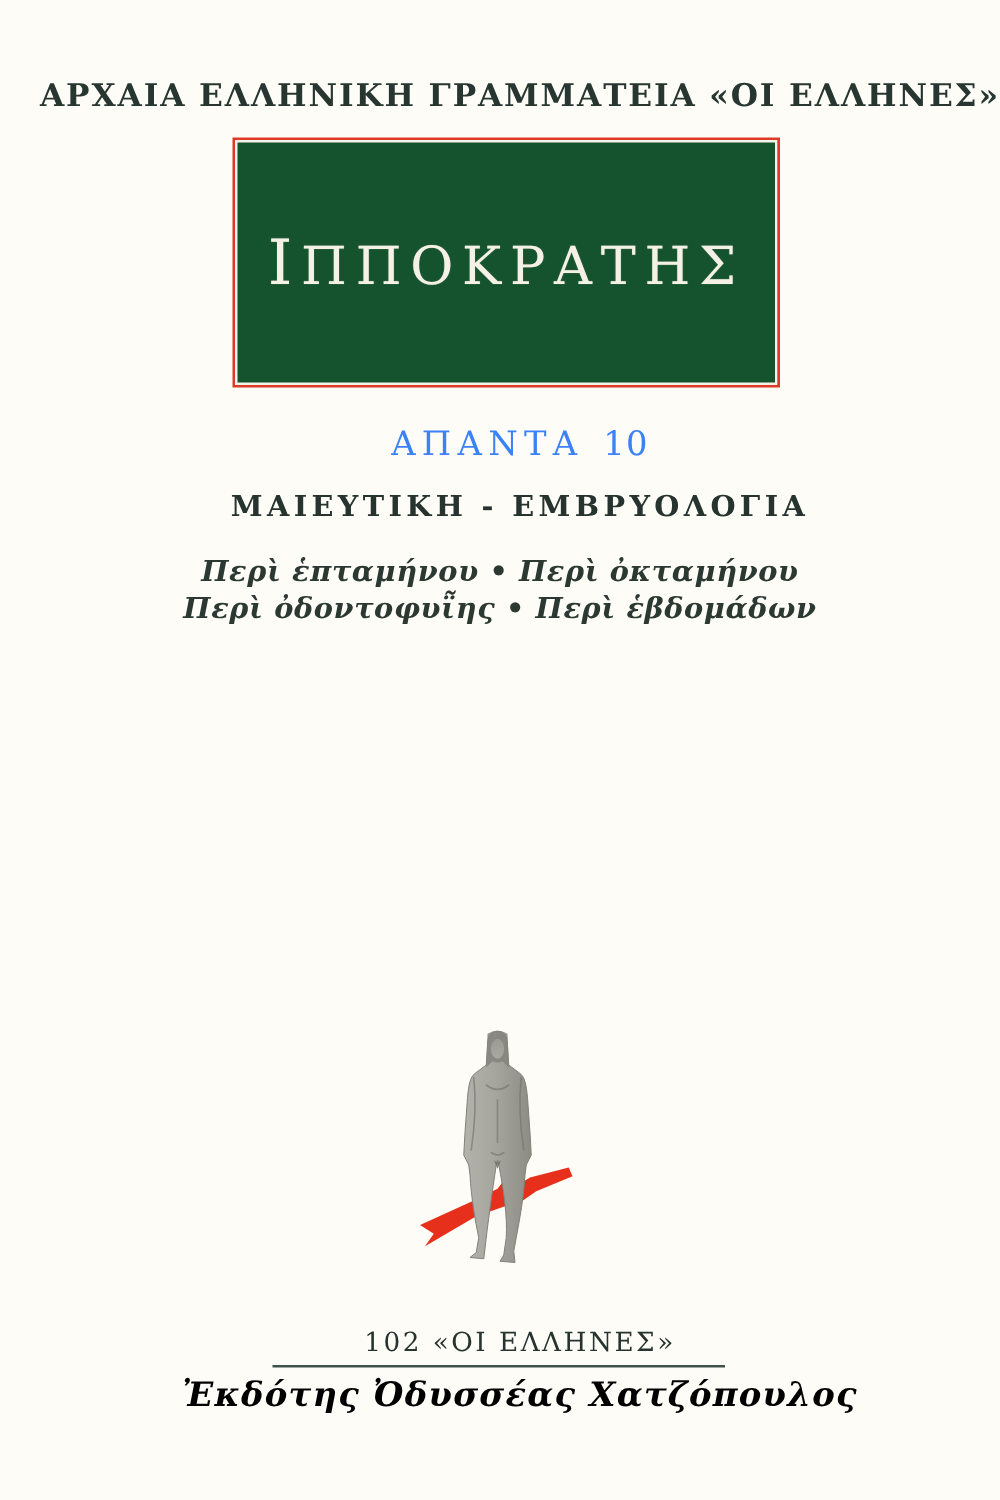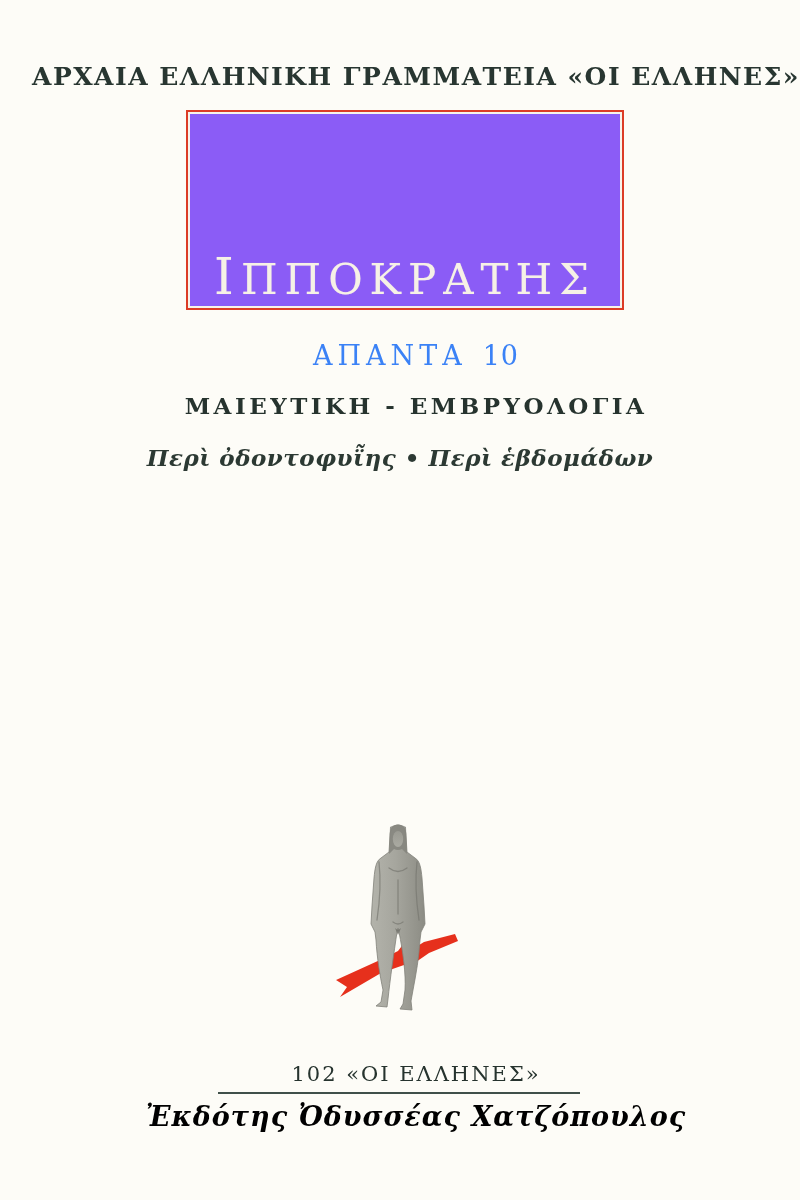--- a/index.html
+++ b/index.html
@@ -29,26 +29,26 @@
     font-weight: 700;
     letter-spacing: 1.5px;
     color: #283631;
   }
   .title-box {
     position: absolute;
     left: 188px;
     top: 112px;
     width: 430px;
     height: 192px;
-    background: #8b5cf6;
+    background: #14532d;
     border: 2px solid #f7f3ea;
     outline: 2px solid #dc3c26;
     box-shadow: 0 0 1px rgba(120,30,20,0.35);
     display: flex;
-    align-items: flex-end;
+    align-items: center;
     justify-content: center;
   }
   .author-title {
     color: #f6f1e6;
     font-size: 42px;
     font-weight: 400;
     letter-spacing: 7px;
     text-shadow: 0 0 1px rgba(255,240,220,0.4);
   }
   .author-title::first-letter {
@@ -127,20 +127,21 @@
     <div class="author-title">ΙΠΠΟΚΡΑΤΗΣ</div>
   </div>
 
   <div class="abs-center volume-line">
     <span>ΑΠΑΝΤΑ</span><span class="volume-number">10</span>
   </div>
 
   <div class="abs-center subtitle">ΜΑΙΕΥΤΙΚΗ - ΕΜΒΡΥΟΛΟΓΙΑ</div>
 
   <div class="works-block">
+    <div class="work-line">Περὶ ἑπταμήνου • Περὶ ὀκταμήνου</div>
     <div class="work-line">Περὶ ὀδοντοφυῗης • Περὶ ἑβδομάδων</div>
   </div>
 
   <div class="statue-wrap">
     <svg width="180" height="200" viewBox="0 0 180 200" xmlns="http://www.w3.org/2000/svg">
       <defs>
         <linearGradient id="gst" x1="0" y1="0" x2="1" y2="0">
           <stop offset="0" stop-color="#b3b3ab"></stop>
           <stop offset="0.45" stop-color="#a6a69e"></stop>
           <stop offset="1" stop-color="#8c8c84"></stop>

